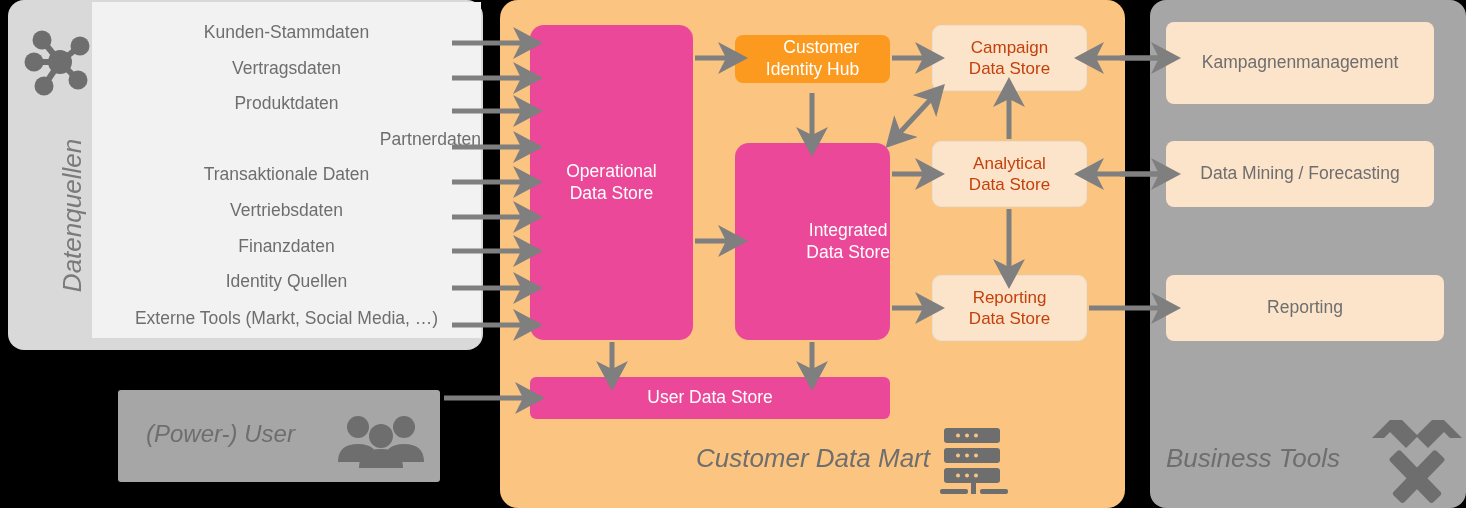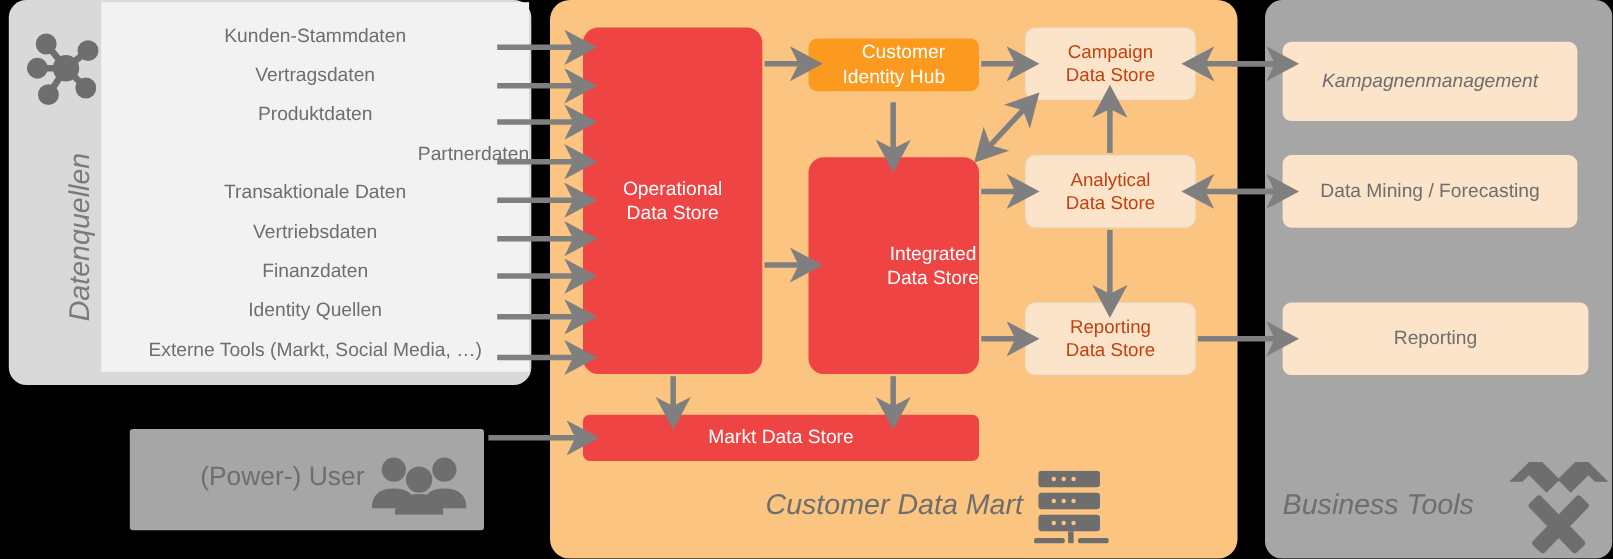--- a/index.html
+++ b/index.html
@@ -84,21 +84,21 @@
   .box {
     position: absolute;
     box-sizing: border-box;
     display: flex;
     align-items: center;
     justify-content: center;
     text-align: center;
     line-height: 1.25;
   }
   .box-blue {
-    background: #ef4444;
+    background: #ec4899;
     color: #FFFFFF;
     border-radius: 14px;
     font-size: 17.5px;
   }
   .box-blue.flat { border-radius: 6px; }
   .box-orange {
     background: #FB9A1E;
     color: #FFFFFF;
     border-radius: 8px;
     font-size: 17.5px;
@@ -120,21 +120,21 @@
   
   #box-ods  { left: 530px; top: 25px;  width: 163px; height: 315px; }
   #box-cih  { left: 735px; top: 35px;  width: 155px; height: 48px; text-align: right; }
   #box-ids  { left: 735px; top: 143px; width: 155px; height: 197px; justify-content: flex-end; }
   #box-uds  { left: 530px; top: 377px; width: 360px; height: 42px; }
   #box-cds  { left: 932px; top: 25px;  width: 155px; height: 66px; }
   #box-ads  { left: 932px; top: 141px; width: 155px; height: 66px; }
   #box-rds  { left: 932px; top: 275px; width: 155px; height: 66px; }
 
   
-  #tool-0 { left: 1166px; top: 38px;  width: 268px; height: 72px; font-style: italic; }
+  #tool-0 { left: 1166px; top: 22px;  width: 268px; height: 82px; }
   #tool-1 { left: 1166px; top: 141px; width: 268px; height: 66px; }
   #tool-2 { left: 1166px; top: 275px; width: 278px; height: 66px; }
 
   
   #caption-mart {
     position: absolute;
     left: 620px; top: 443px; width: 310px;
     text-align: right;
     font-size: 26px;
     font-style: italic;
@@ -147,23 +147,23 @@
     text-align: left;
     font-size: 26px;
     font-style: italic;
     color: #6E6E6E;
     white-space: nowrap;
   }
   #label-user {
     position: absolute;
     left: 28px; top: 30px;
     font-size: 24px;
-    color: #6E6E6E;
-    white-space: nowrap;
-    margin-left: 36px;
+    font-style: italic;
+    color: #6E6E6E;
+    white-space: nowrap;
   }
 
   
   #overlay {
     position: absolute;
     left: 0; top: 0;
     width: 1466px; height: 508px;
     pointer-events: none;
   }
   .ar { stroke: #7F7F7F; stroke-width: 5; fill: none; }
@@ -230,21 +230,21 @@
 
   <div class="box box-orange" id="box-cih">
     <span><span>Customer</span><br><span>Identity Hub</span></span>
   </div>
 
   <div class="box box-blue" id="box-ids">
     <span><span>Integrated</span><br><span>Data Store</span></span>
   </div>
 
   <div class="box box-blue flat" id="box-uds">
-    <span>Markt Data Store</span>
+    <span>User Data Store</span>
   </div>
 
   <div class="box box-cream" id="box-cds">
     <span><span>Campaign</span><br><span>Data Store</span></span>
   </div>
 
   <div class="box box-cream" id="box-ads">
     <span><span>Analytical</span><br><span>Data Store</span></span>
   </div>
 

